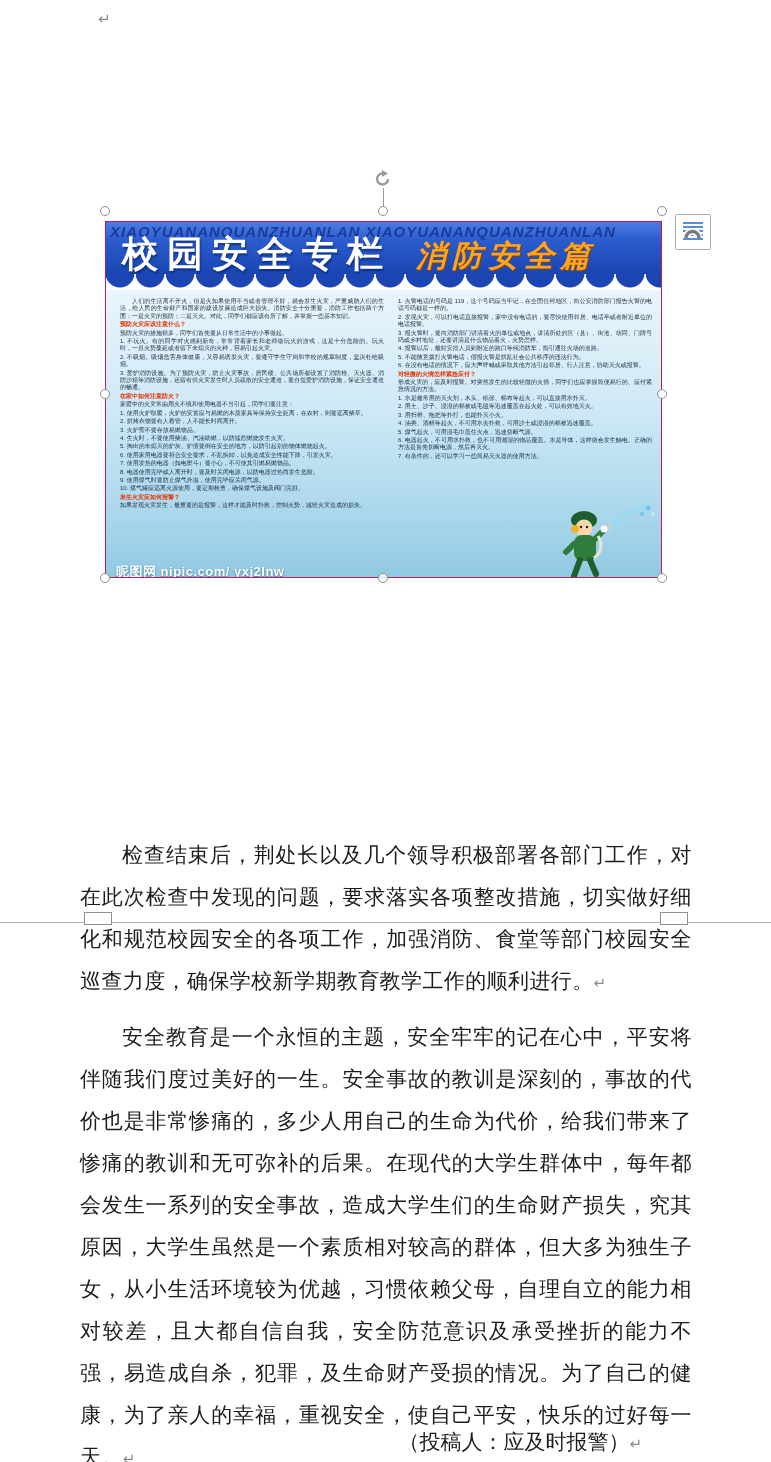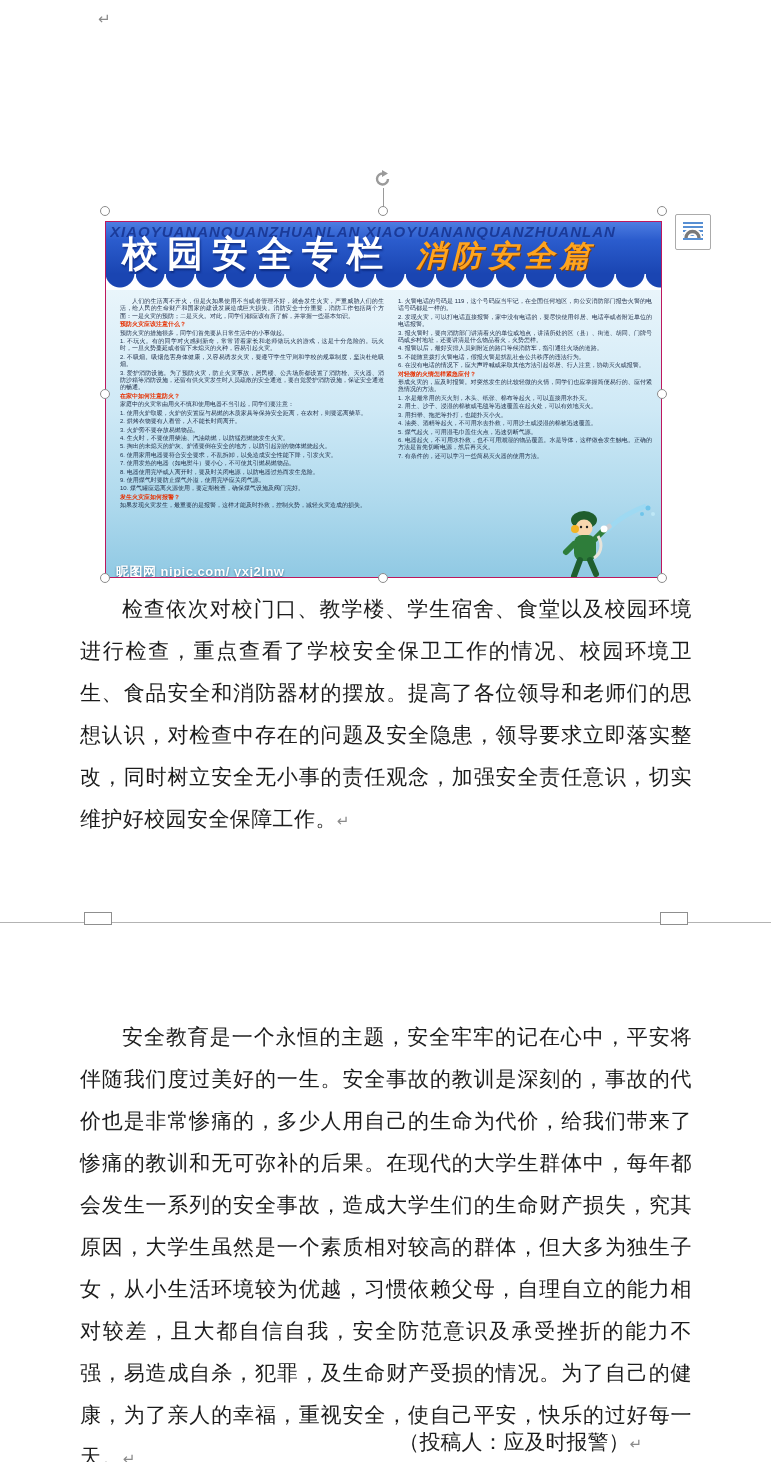--- a/index.html
+++ b/index.html
@@ -175,22 +175,22 @@
           <line x1="3" y1="12" x2="23" y2="12"></line>
           <line x1="3" y1="16" x2="23" y2="16"></line>
           <line x1="3" y1="20" x2="23" y2="20"></line>
         </g>
         <path d="M6 19 A 6.5 6.5 0 0 1 19 19" stroke="#ffffff" stroke-width="7" fill="none"></path>
         <path d="M6 19 A 6.5 6.5 0 0 1 19 19" stroke="#7a7a7a" stroke-width="3.4" fill="none"></path>
       </svg>
     </div>
   </div>
 
-  <p class="para indented" style="top:588px;"><span>检查依次对校门口、教学楼、学生宿舍、食堂以及校园环境进行检查，重点查看了学校安全保卫工作的情况、校园环境卫生、食品安全和消防器材的摆放。提高了各位领导和老师们的思想认识，对检查中存在的问题及安全隐患，领导要求立即落实整改，同时树立安全无小事的责任观念，加强安全责任意识，切实维护好校园安全保障工作。</span><span class="pilcrow">↵</span></p>
-
+
+  <p class="para indented" style="top:834px;"><span>检查结束后，荆处长以及几个领导积极部署各部门工作，对在此次检查中发现的问题，要求落实各项整改措施，切实做好细化和规范校园安全的各项工作，加强消防、食堂等部门校园安全巡查力度，确保学校新学期教育教学工作的顺利进行。</span><span class="pilcrow">↵</span></p>
 
   <div class="page-break">
     <div class="pb-line"></div>
     <div class="pb-bracket pb-left"></div>
     <div class="pb-bracket pb-right"></div>
   </div>
 
   <p class="para indented" style="top:1016px;"><span>安全教育是一个永恒的主题，安全牢牢的记在心中，平安将伴随我们度过美好的一生。安全事故的教训是深刻的，事故的代价也是非常惨痛的，多少人用自己的生命为代价，给我们带来了惨痛的教训和无可弥补的后果。在现代的大学生群体中，每年都会发生一系列的安全事故，造成大学生们的生命财产损失，究其原因，大学生虽然是一个素质相对较高的群体，但大多为独生子女，从小生活环境较为优越，习惯依赖父母，自理自立的能力相对较差，且大都自信自我，安全防范意识及承受挫折的能力不强，易造成自杀，犯罪，及生命财产受损的情况。为了自己的健康，为了亲人的幸福，重视安全，使自己平安，快乐的过好每一天。</span><span class="pilcrow">↵</span></p>
 
   <p class="byline"><span>（投稿人：应及时报警）</span><span class="pilcrow">↵</span></p>

